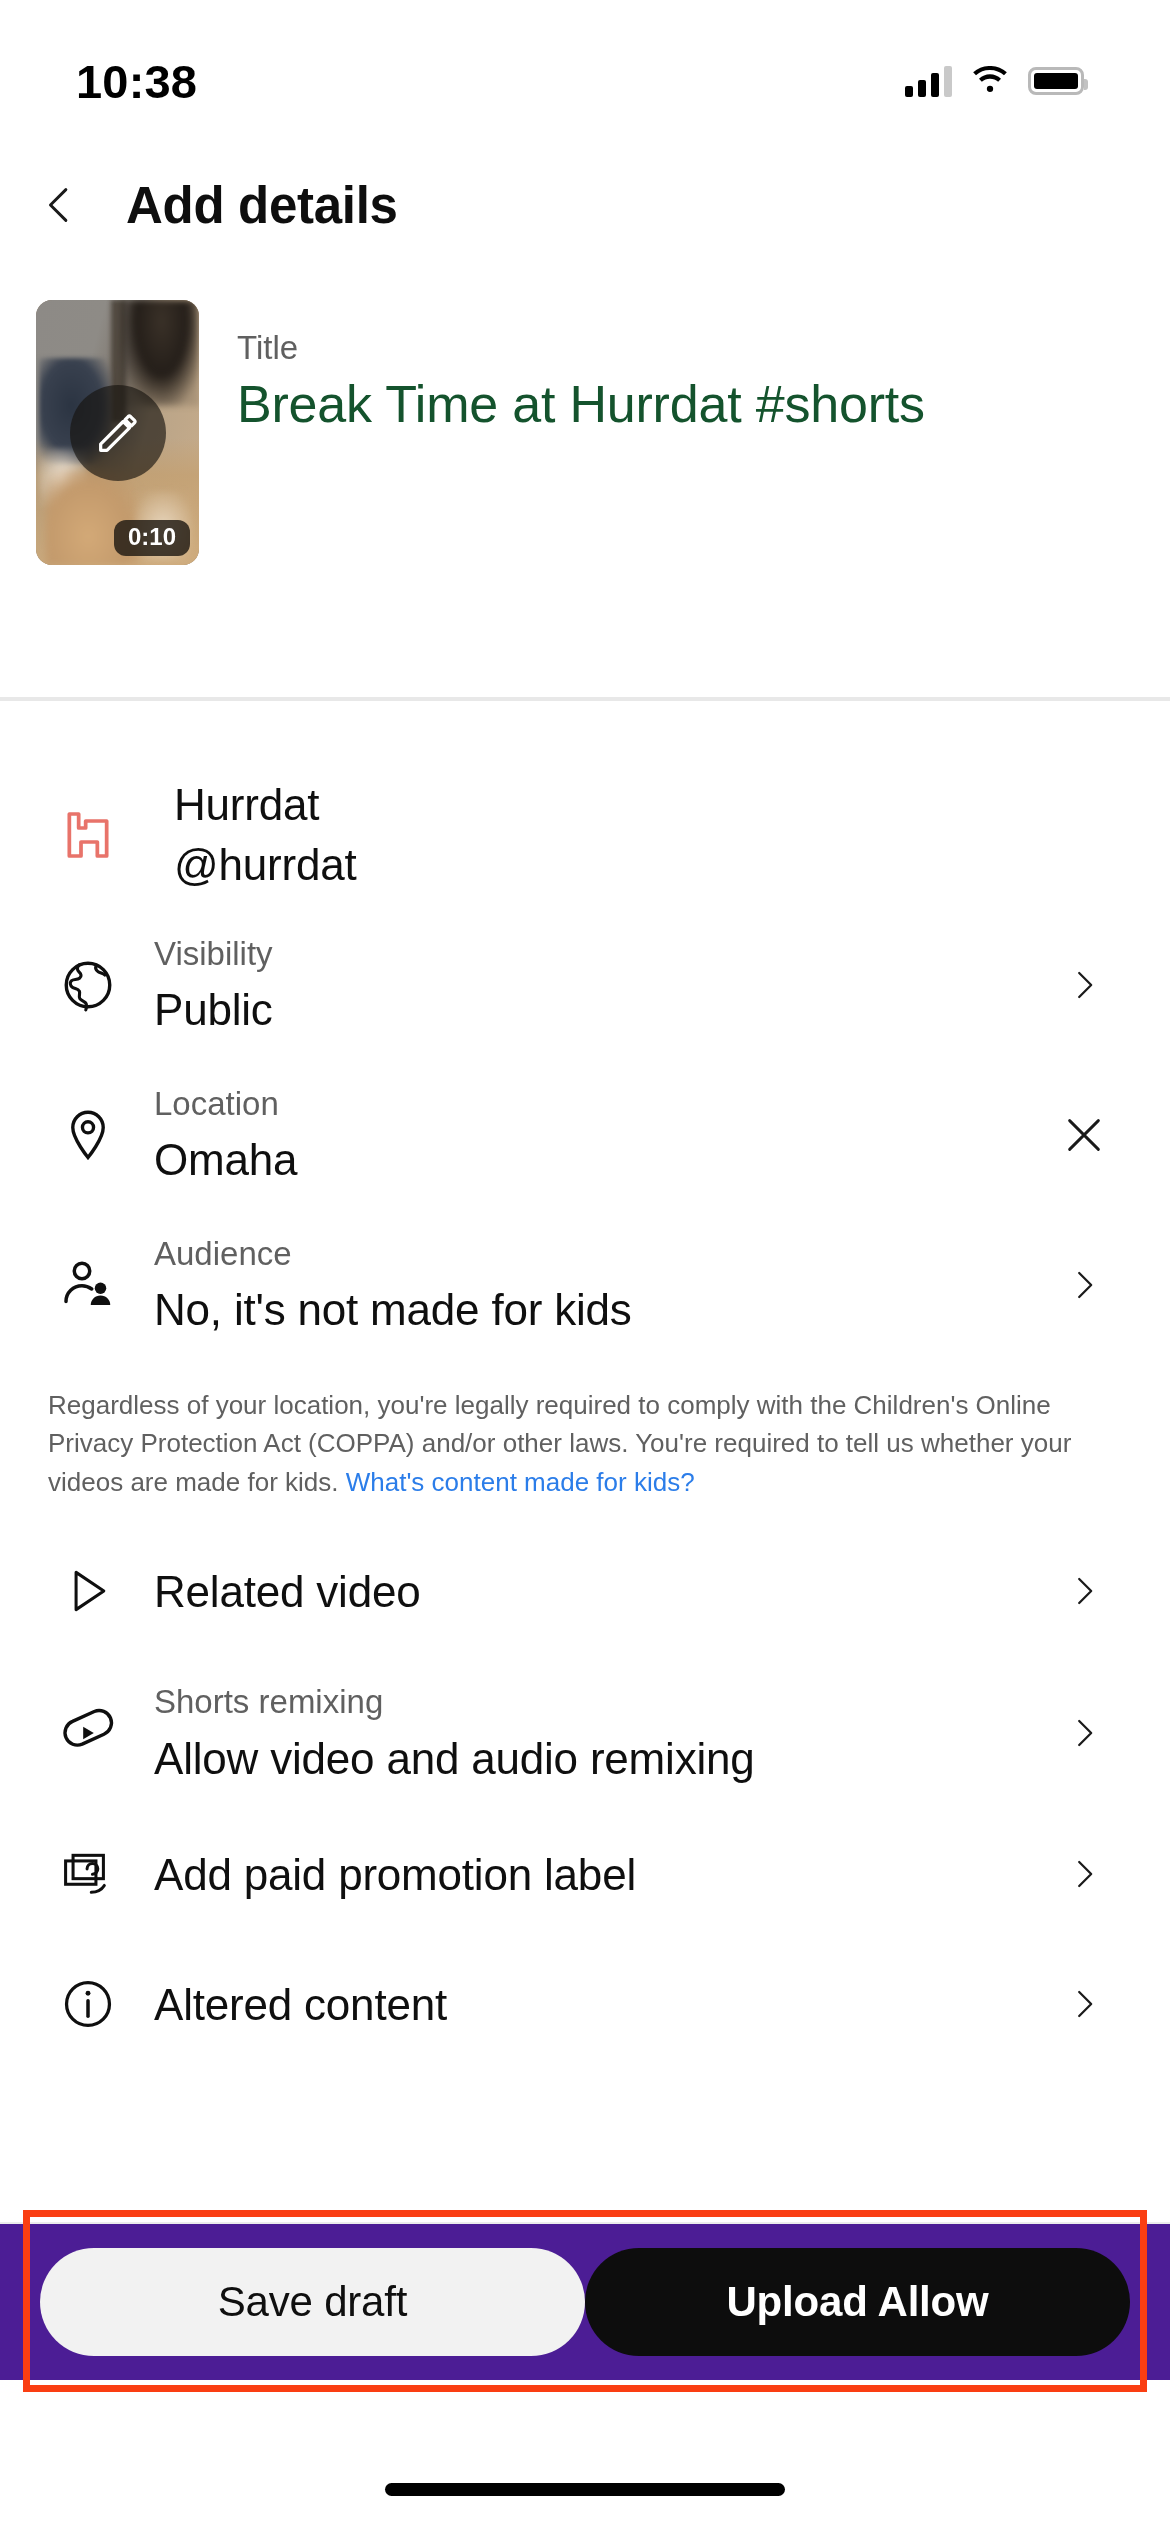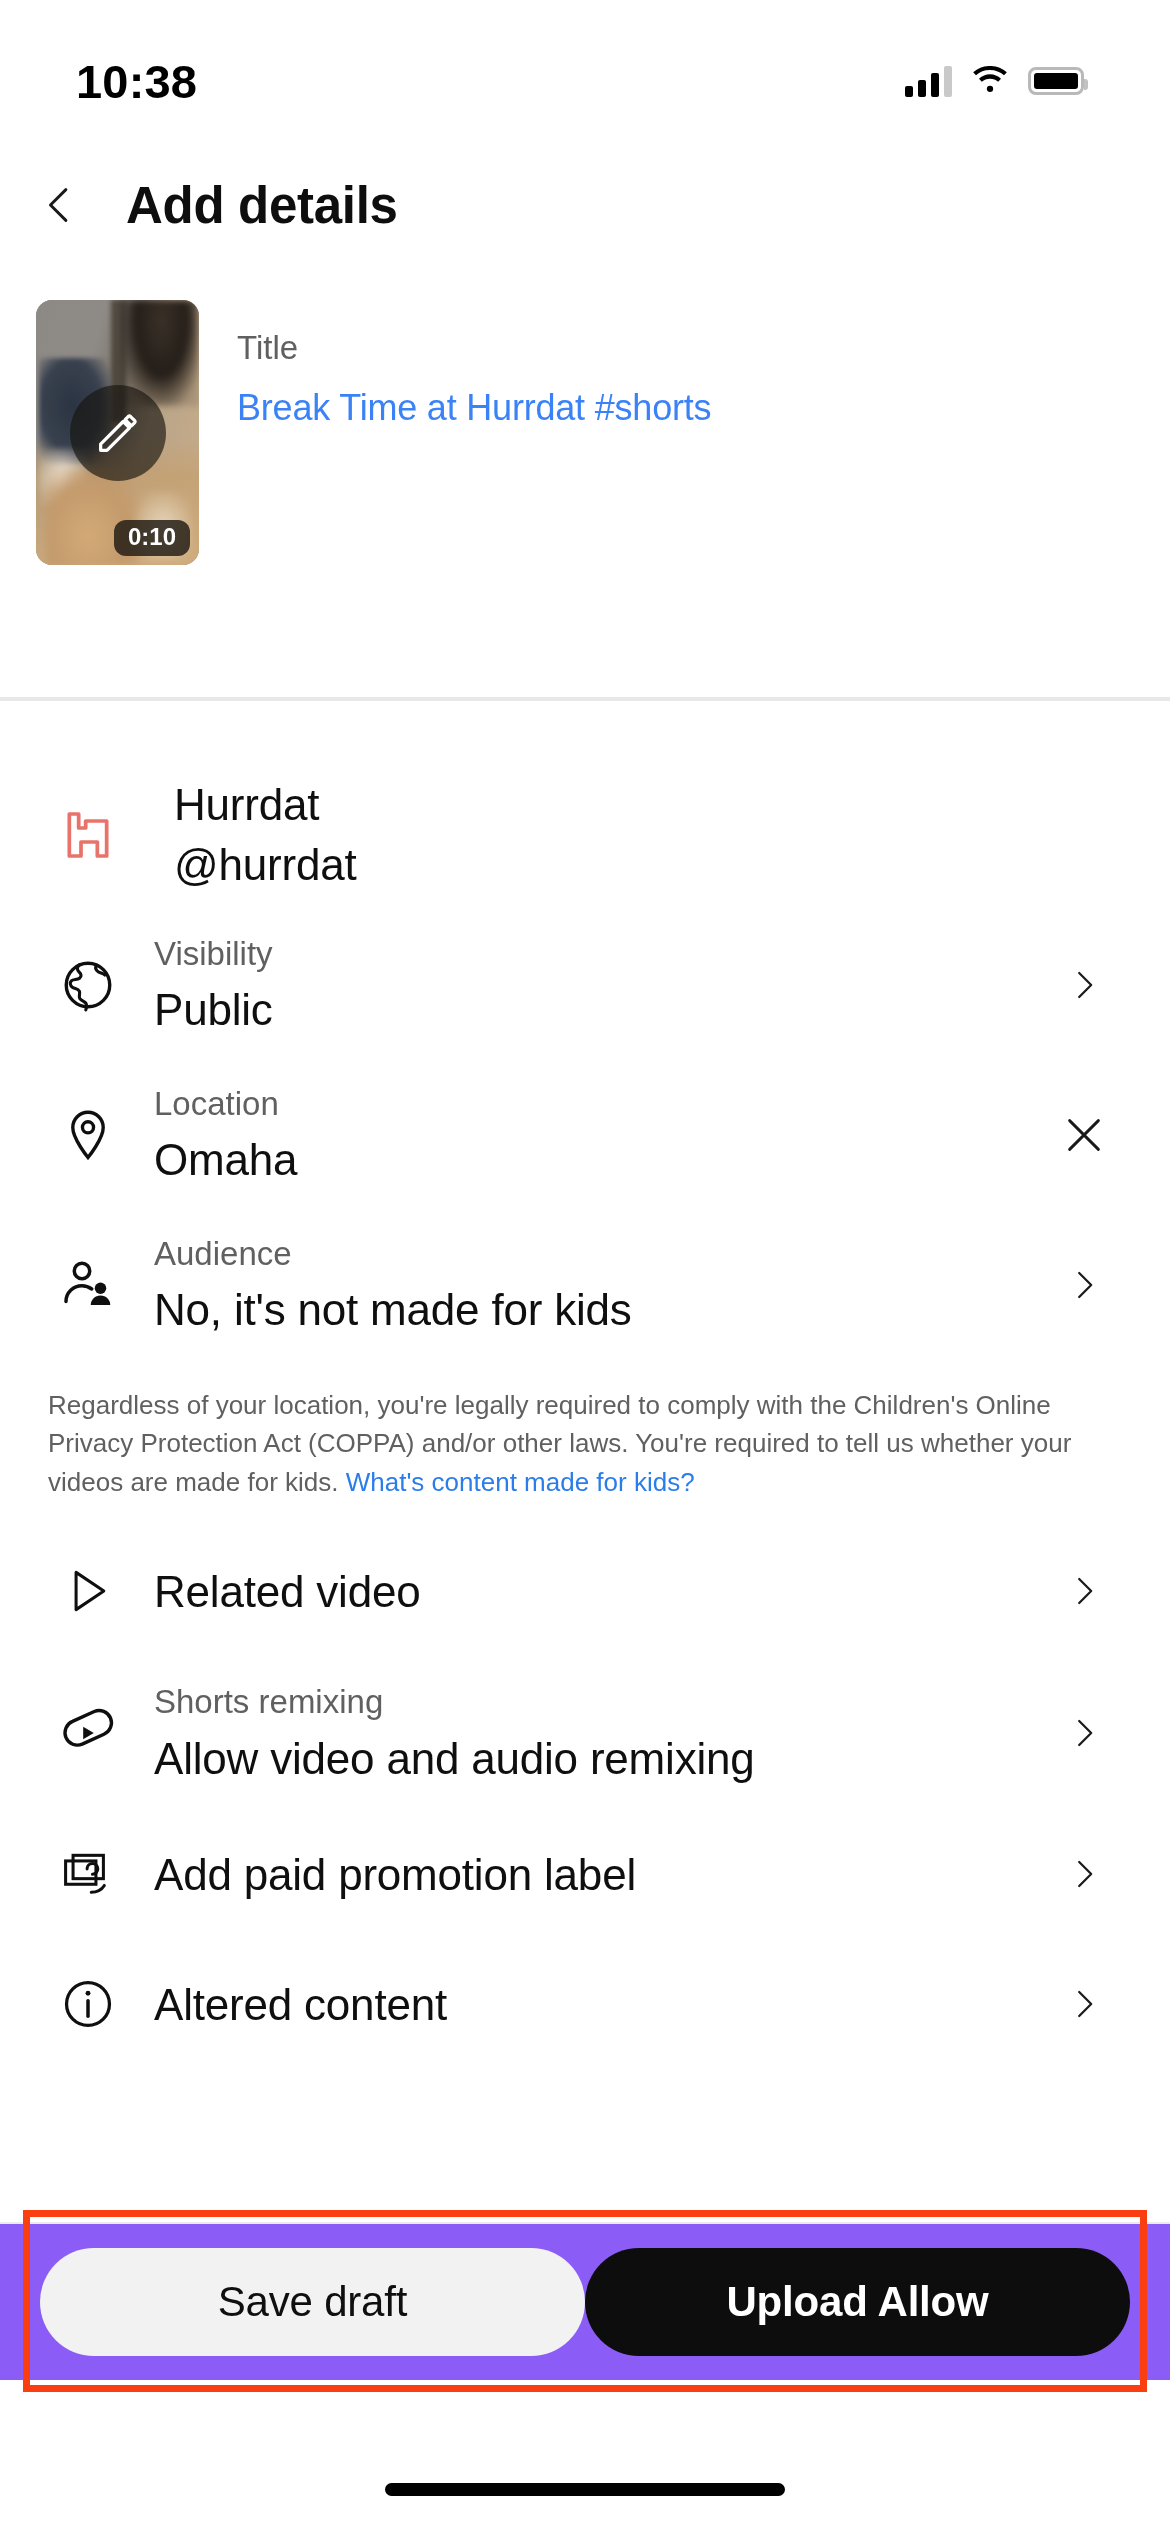--- a/index.html
+++ b/index.html
@@ -115,21 +115,21 @@
   .duration {
     position:absolute; right:9px; bottom:9px;
     background:rgba(28,22,16,0.80);
     color:#fff; font-size:24px; font-weight:600;
     padding:5px 14px 7px; border-radius:12px;
     line-height:1;
   }
   .title-col { margin-left:38px; padding-top:28px; }
   .title-label { font-size:33px; color:#606060; line-height:1.2; }
   .title-value {
-    font-size:36px; color:#3b82f6; margin-top:17px; line-height:1.25;
+    font-size:52px; color:#14532d; margin-top:4px; line-height:1.25;
     letter-spacing:-0.2px;
   }
 
   .section-divider {
     position:absolute; top:697px; left:0; width:1170px; height:4px;
     background:#e8e8e8;
   }
 
   
   .rows { position:absolute; top:760px; left:0; width:1170px; }
@@ -160,21 +160,21 @@
 
   .disclaimer {
     padding:26px 48px 24px 48px;
     font-size:26px; line-height:1.48; color:#606060;
   }
   .disclaimer a { color:#2b7de9; text-decoration:none; }
 
   
   .bottom-bar {
     position:absolute; left:0; bottom:152px; width:1170px; height:158px;
-    background:#8b5cf6;
+    background:#4c1d95;
     display:flex; align-items:center; 
     padding:0 40px;
     border-top:2px solid #ececec;
   }
   .btn {
     flex:1; height:108px; border-radius:54px;
     display:flex; align-items:center; justify-content:center;
     font-size:42px; letter-spacing:-0.2px;
   }
   .btn-draft { background:#f2f2f2; color:#0f0f0f; }

